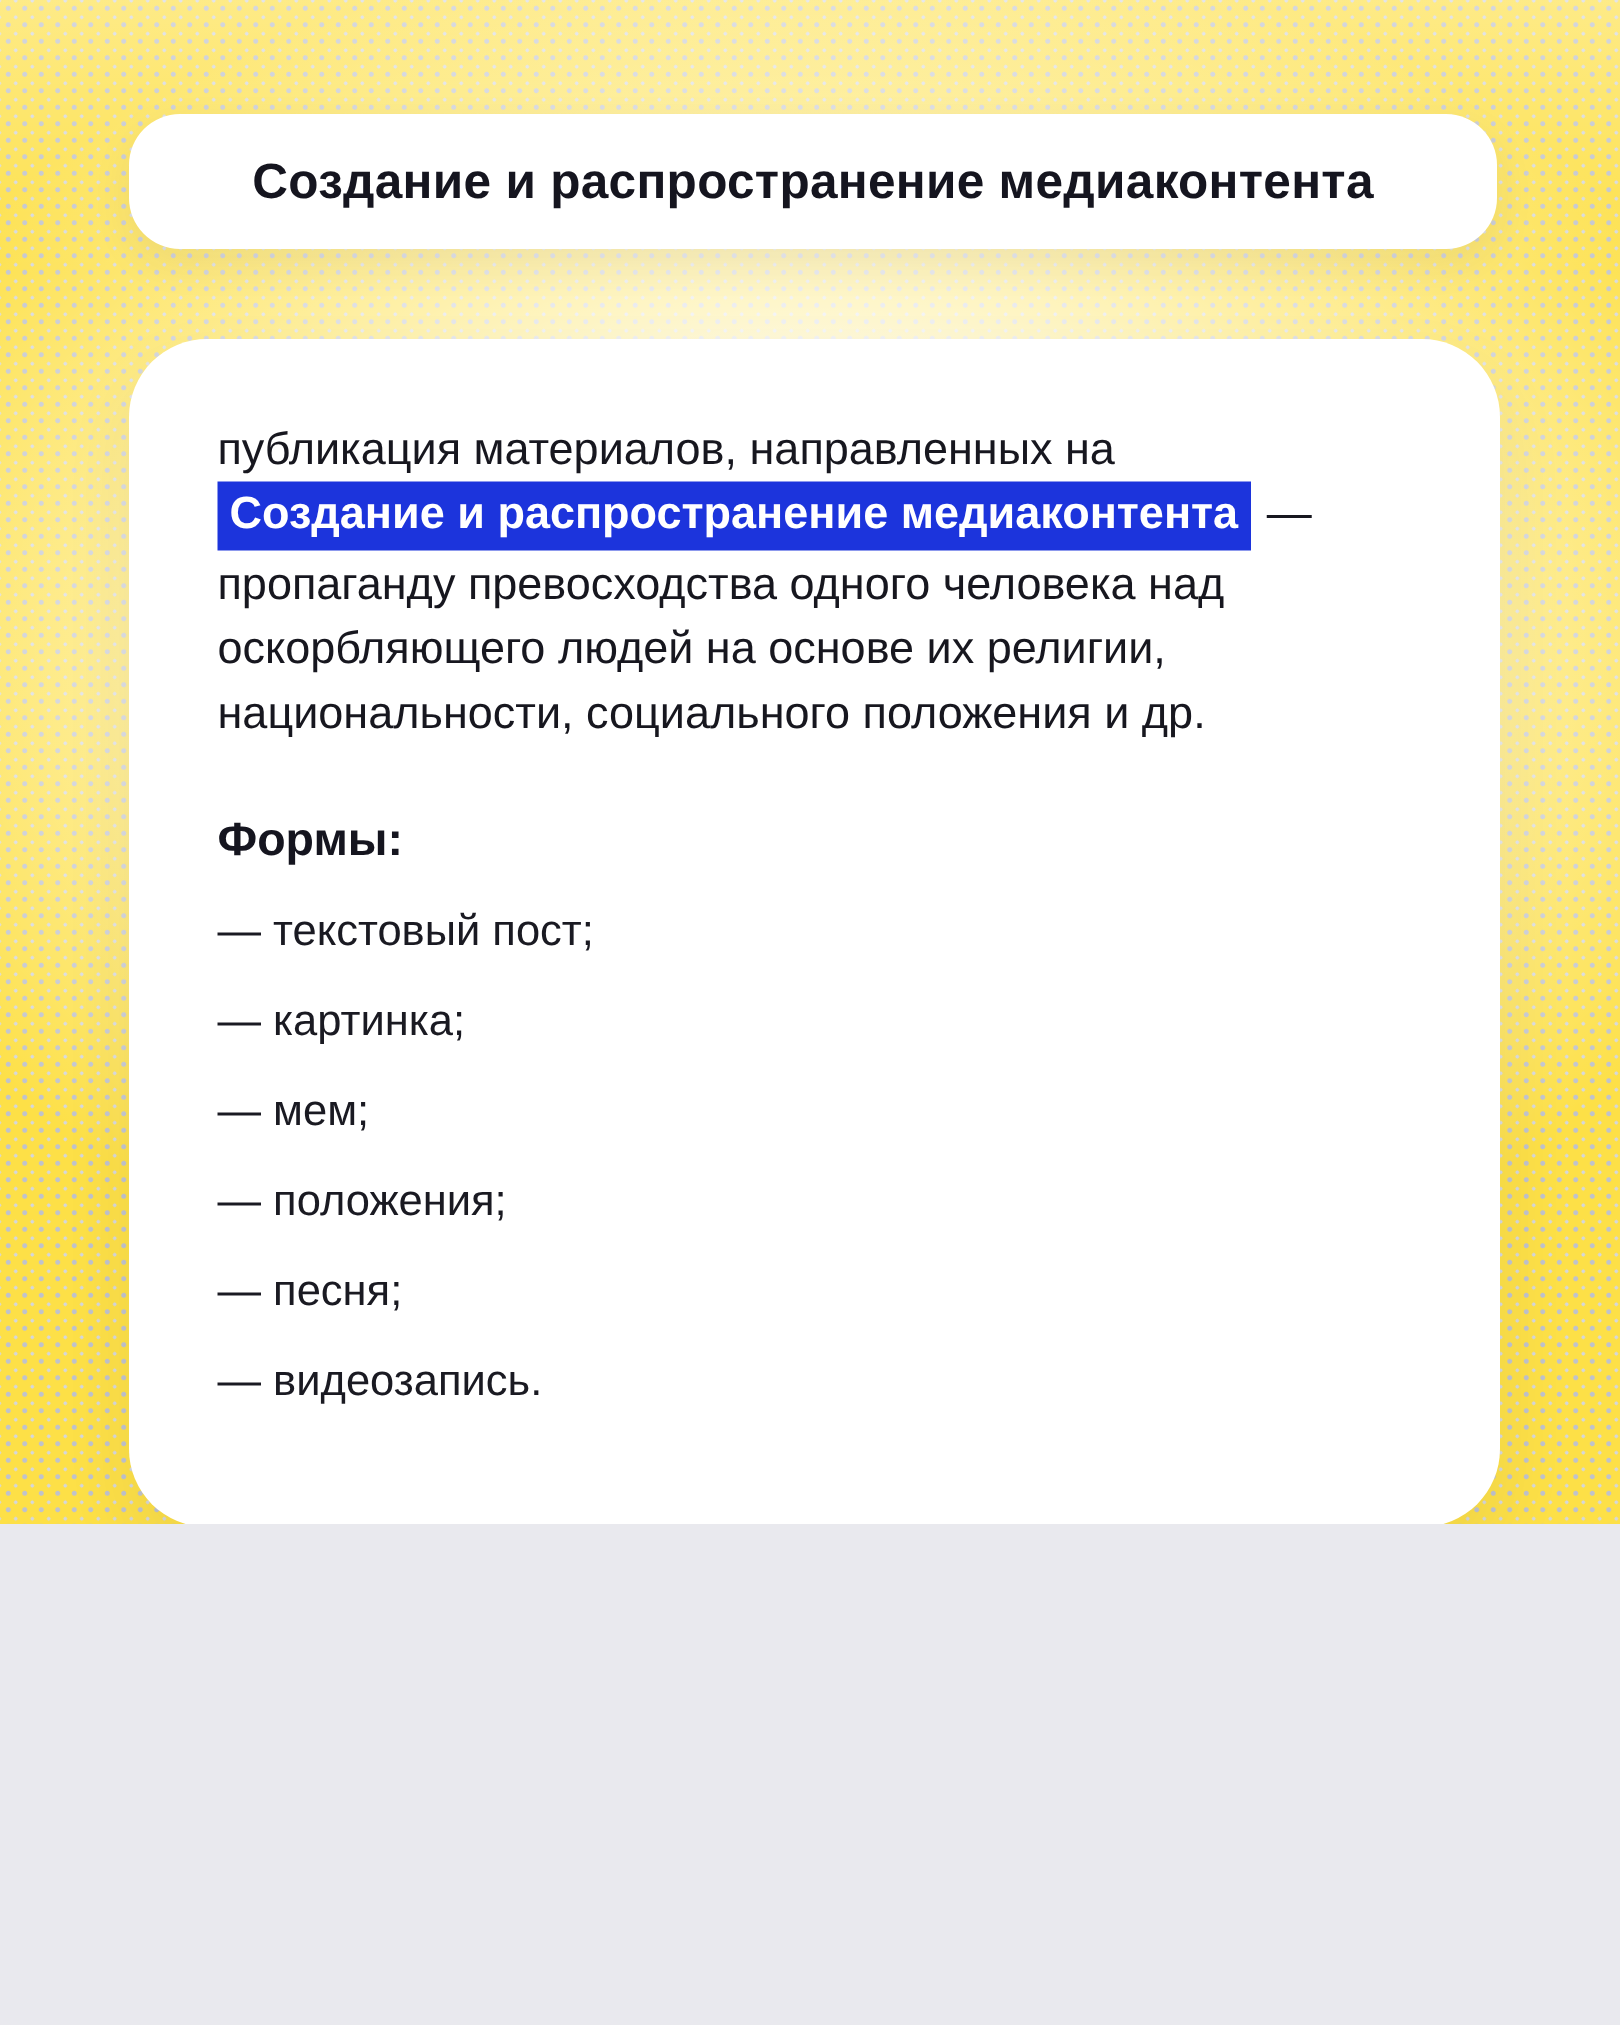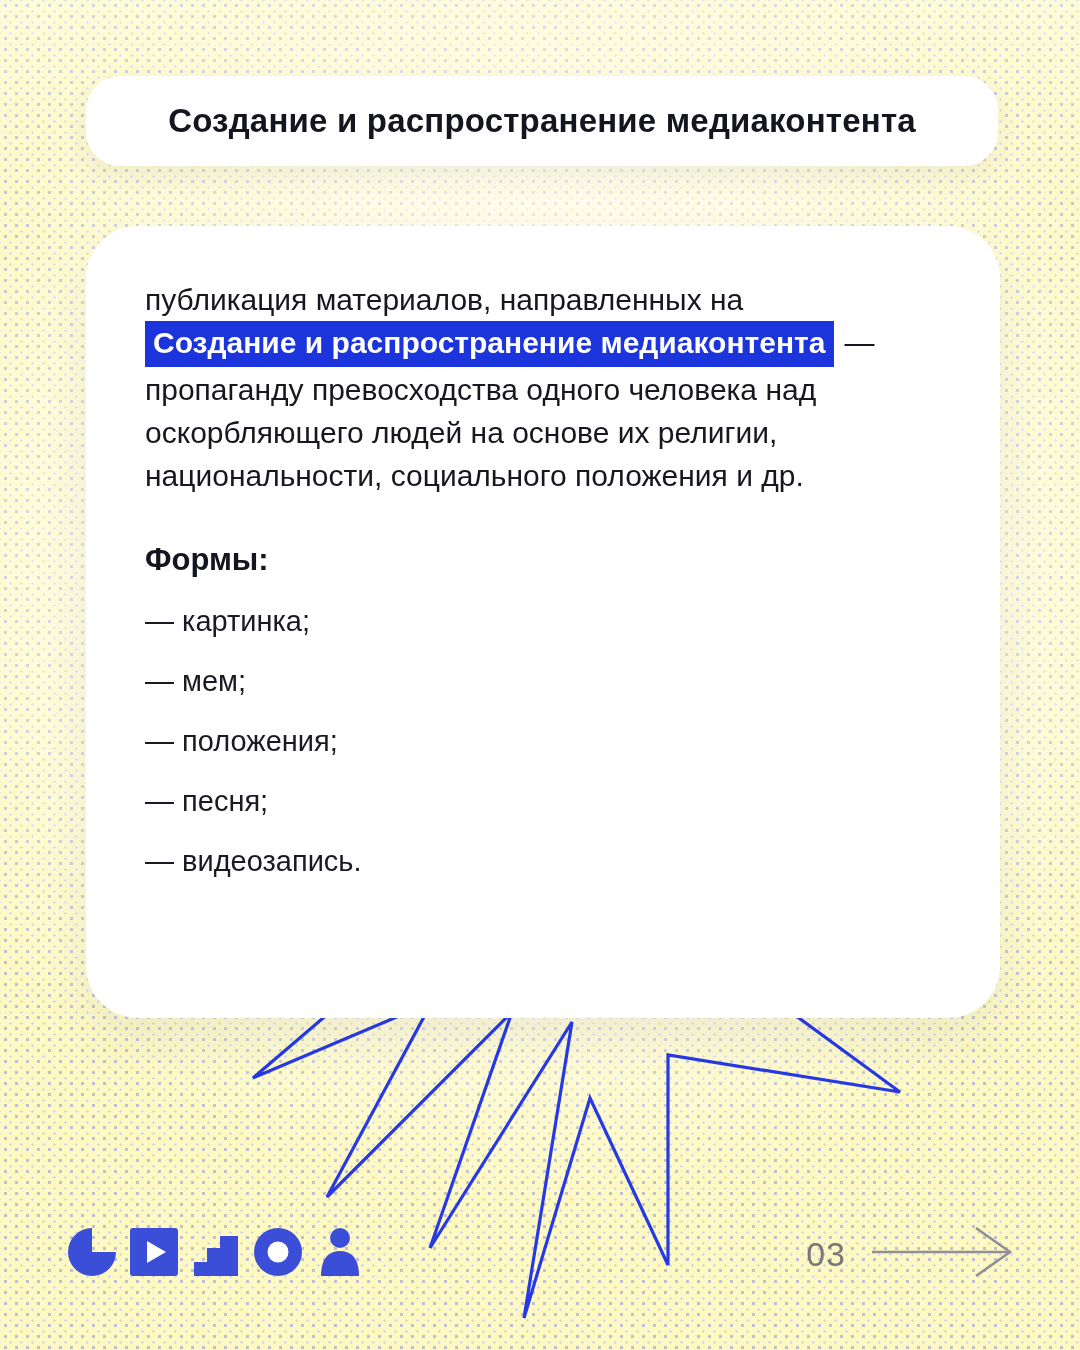--- a/index.html
+++ b/index.html
@@ -1,22 +1,22 @@
 <!DOCTYPE html>
 <html><head>
 <meta charset="utf-8">
 <style>
   * { margin: 0; padding: 0; box-sizing: border-box; }
   html, body { background: #e9e9ee; }
   .canvas {
     position: relative;
     width: 1080px;
-    height: 1350px;
+    height: 1016px;
     margin: 0 auto;
-    background: #fef9c3;
+    background: #fde047;
     overflow: hidden;
     font-family: "Liberation Sans", "DejaVu Sans", sans-serif;
     color: #17171f;
   }
   
   .bg-dots {
     position: absolute; inset: 0; z-index: 0;
     background-image:
       radial-gradient(#bfc2cc 1.5px, transparent 1.7px),
       radial-gradient(#d4d6de 1.2px, transparent 1.4px);
@@ -120,20 +120,21 @@
     <div class="def-line first-line">
       <span class="term-highlight">Создание и распространение медиаконтента</span><span class="term-dash">—</span>
     </div>
     <div class="def-line">пропаганду превосходства одного человека над</div>
     <div class="def-line">оскорбляющего людей на основе их религии,</div>
     <div class="def-line">национальности, социального положения и др.</div>
 
     <div class="forms-heading">Формы:</div>
 
     <div class="forms-list">
+      <div class="form-item">— текстовый пост;</div>
       <div class="form-item">— картинка;</div>
       <div class="form-item">— мем;</div>
       <div class="form-item">— положения;</div>
       <div class="form-item">— песня;</div>
       <div class="form-item">— видеозапись.</div>
     </div>
   </div>
 
   <div class="footer-icons">
     <span>

